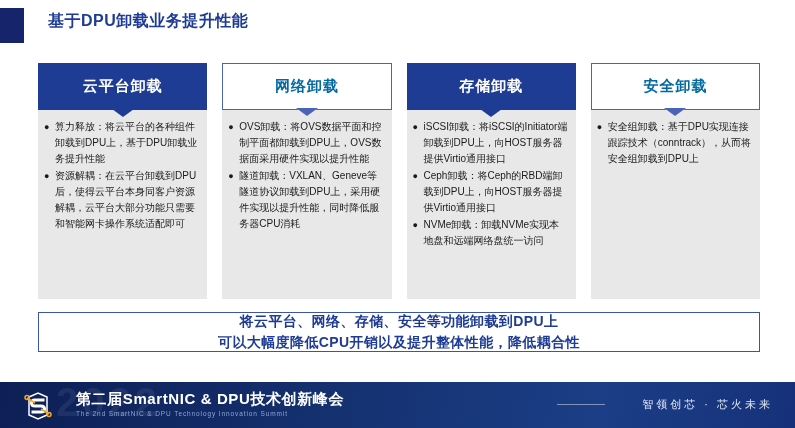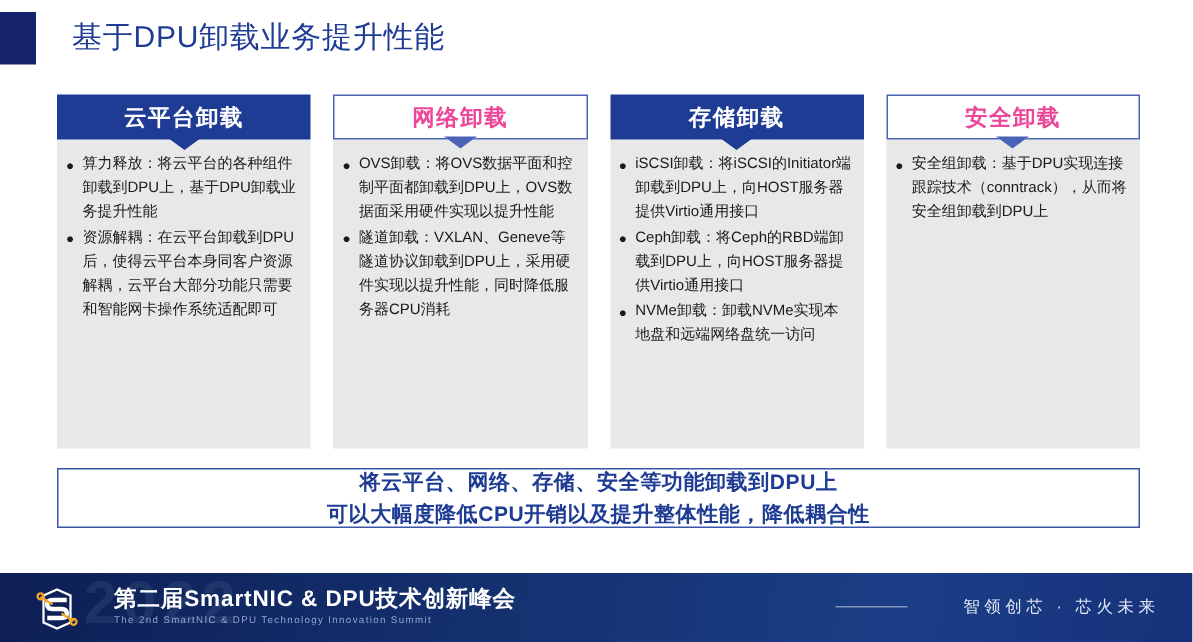--- a/index.html
+++ b/index.html
@@ -11,44 +11,44 @@
   }
 
   
   .title-accent {
     position:absolute; left:0; top:8px;
     width:24px; height:35px;
     background:#16246b;
   }
   .slide-title {
     position:absolute; left:48px; top:11px;
-    font-size:20px; font-weight:normal;
+    font-size:16px; font-weight:bold;
     color:#1f3c94;
     letter-spacing:0.5px;
     white-space:nowrap;
   }
 
   
   .columns {
     position:absolute; left:38px; top:63px;
     width:722px; height:236px;
     display:flex; gap:15px;
   }
   .col { flex:1 1 0; display:flex; flex-direction:column; min-width:0; }
 
   .col-head {
     position:relative;
-    height:30px;
+    height:47px;
     display:flex; align-items:center; justify-content:center;
     font-size:15px; font-weight:bold;
     letter-spacing:1px;
   }
   .col-head.filled { background:#1f3c94; color:#ffffff; }
   .col-head.outlined {
-    background:#ffffff; color:#ec4899;
+    background:#ffffff; color:#0369a1;
     border:1px solid #4a63b5;
   }
   
   .col-head .notch {
     position:absolute; left:50%; bottom:-7px;
     transform:translateX(-50%);
     width:0; height:0;
     border-left:11px solid transparent;
     border-right:11px solid transparent;
   }

